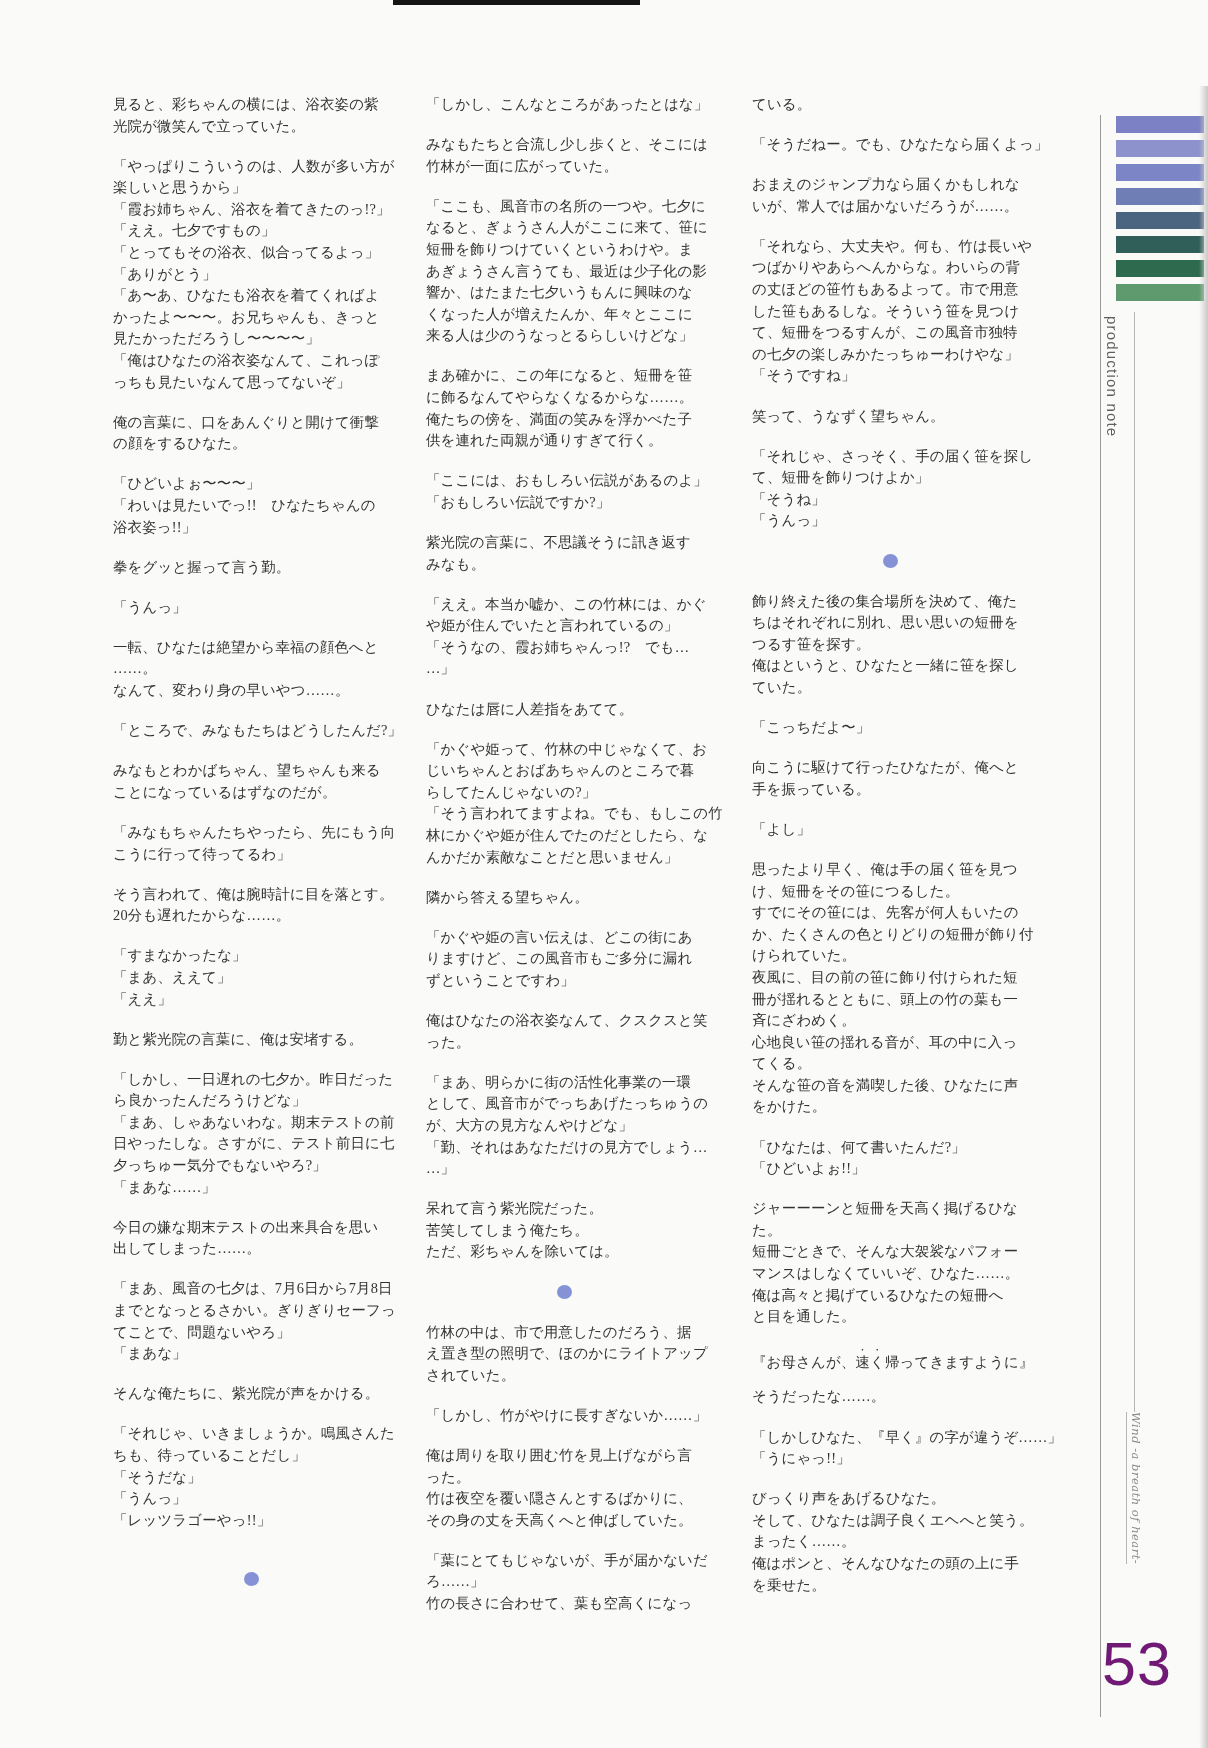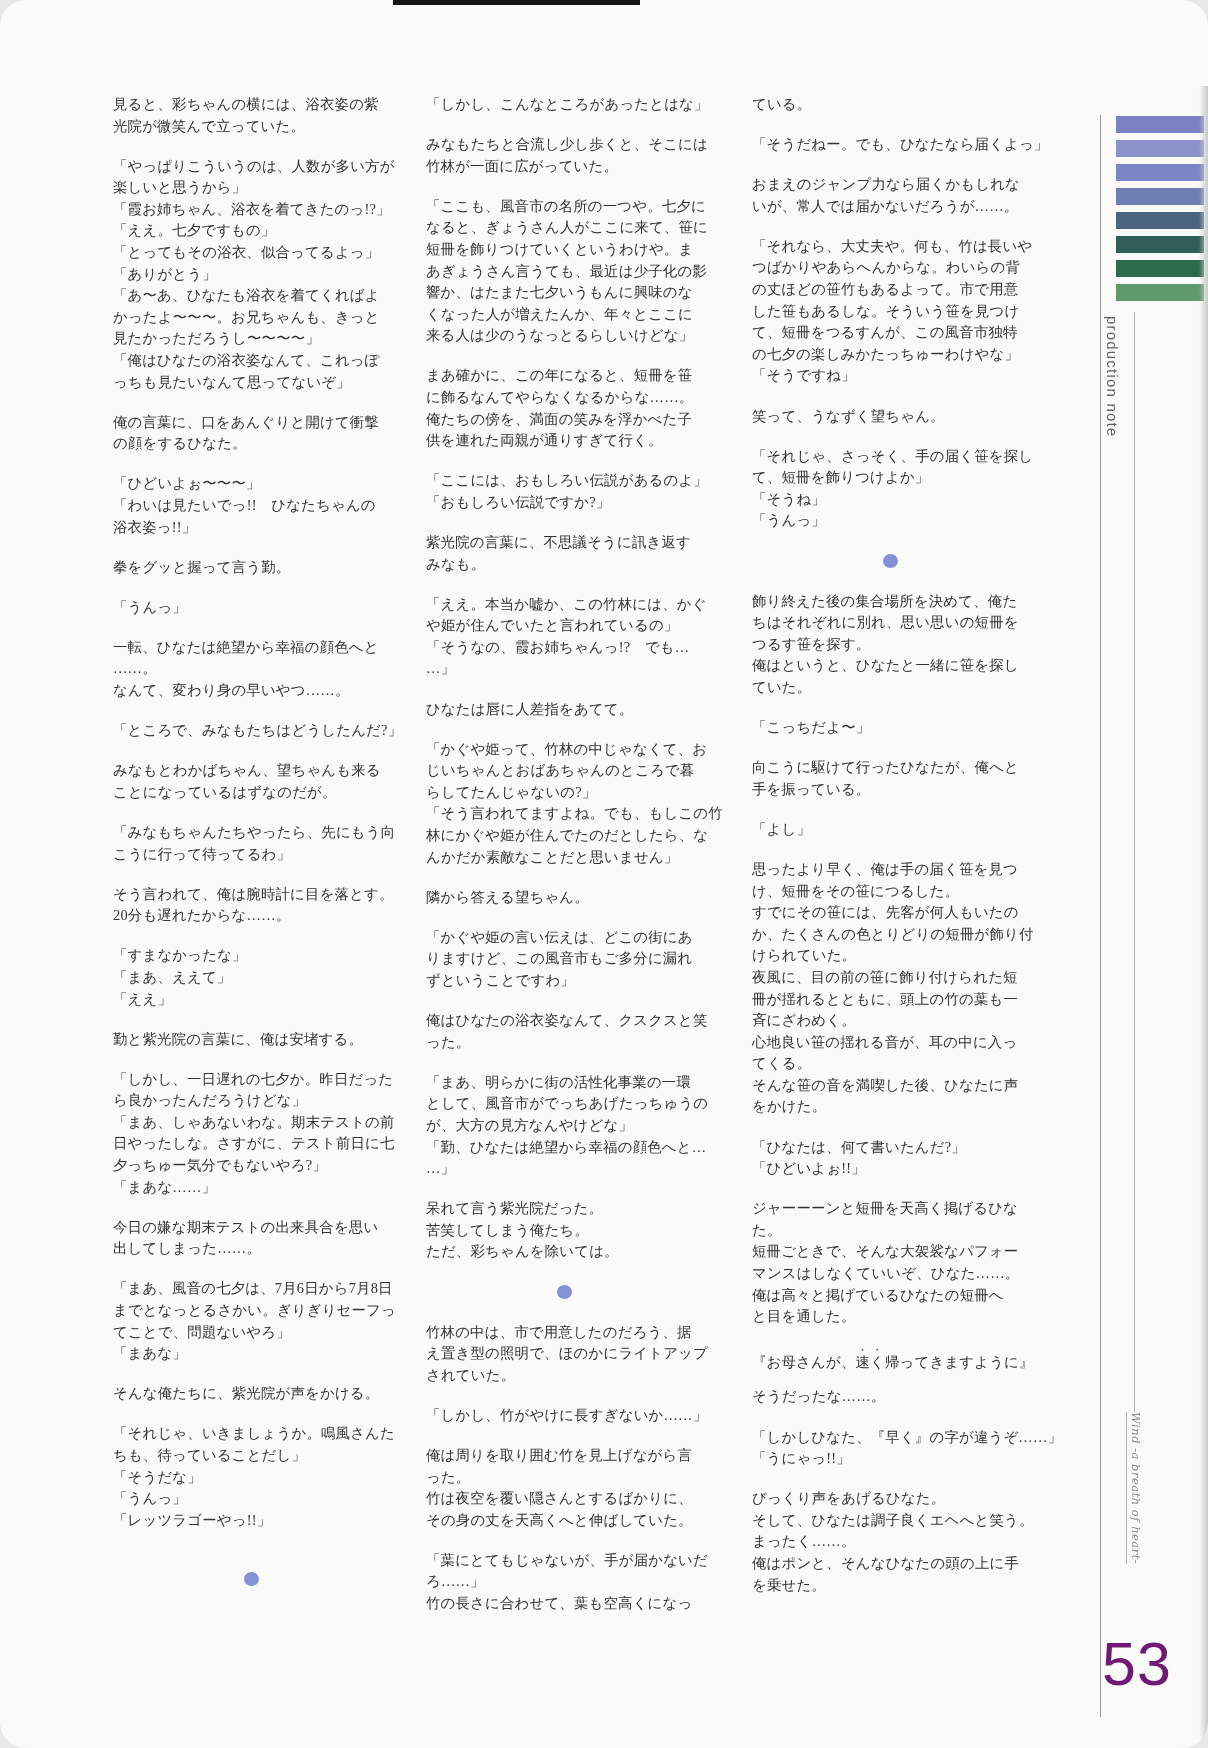--- a/index.html
+++ b/index.html
@@ -1,17 +1,17 @@
 <!DOCTYPE html>
 <html><head>
 <meta charset="utf-8">
 <style>
   html,body{margin:0;padding:0;background:#e8e8e8;}
   .page{position:relative;width:1208px;height:1748px;background:#fafaf8;
-        font-family:"Liberation Serif","DejaVu Serif",serif;color:#323232;overflow:hidden;border-radius:26px;}
+        font-family:"Liberation Serif","DejaVu Serif",serif;color:#323232;overflow:hidden;}
   .column{position:absolute;top:94px;width:276px;}
   #col1{left:113px}
   #col2{left:426px}
   #col3{left:752px}
   .line{font-size:14.4px;line-height:21.6px;height:21.6px;white-space:nowrap;letter-spacing:0.2px;}
   .spacer{height:18.5px;}
   .dot-row{height:21.6px;display:flex;align-items:center;justify-content:center;}
   .dot{width:15px;height:14px;border-radius:50%;background:#8593d6;display:block;}
   .emph{-webkit-text-emphasis:filled dot;text-emphasis:filled dot;}
   .vrule1{position:absolute;left:1100px;top:115px;width:1px;height:1602px;background:#9a9a9a;}
@@ -155,21 +155,21 @@
       <div class="line">「かぐや姫の言い伝えは、どこの街にあ</div>
       <div class="line">りますけど、この風音市もご多分に漏れ</div>
       <div class="line">ずということですわ」</div>
       <div class="spacer"></div>
       <div class="line">俺はひなたの浴衣姿なんて、クスクスと笑</div>
       <div class="line">った。</div>
       <div class="spacer"></div>
       <div class="line">「まあ、明らかに街の活性化事業の一環</div>
       <div class="line">として、風音市がでっちあげたっちゅうの</div>
       <div class="line">が、大方の見方なんやけどな」</div>
-      <div class="line">「勤、ひなたは絶望から幸福の顔色へと…</div>
+      <div class="line">「勤、それはあなただけの見方でしょう…</div>
       <div class="line">…」</div>
       <div class="spacer"></div>
       <div class="line">呆れて言う紫光院だった。</div>
       <div class="line">苦笑してしまう俺たち。</div>
       <div class="line">ただ、彩ちゃんを除いては。</div>
       <div class="spacer"></div>
       <div class="dot-row">
         <span class="dot" style="background: rgb(133, 147, 214);"></span>
       </div>
       <div class="spacer"></div>

